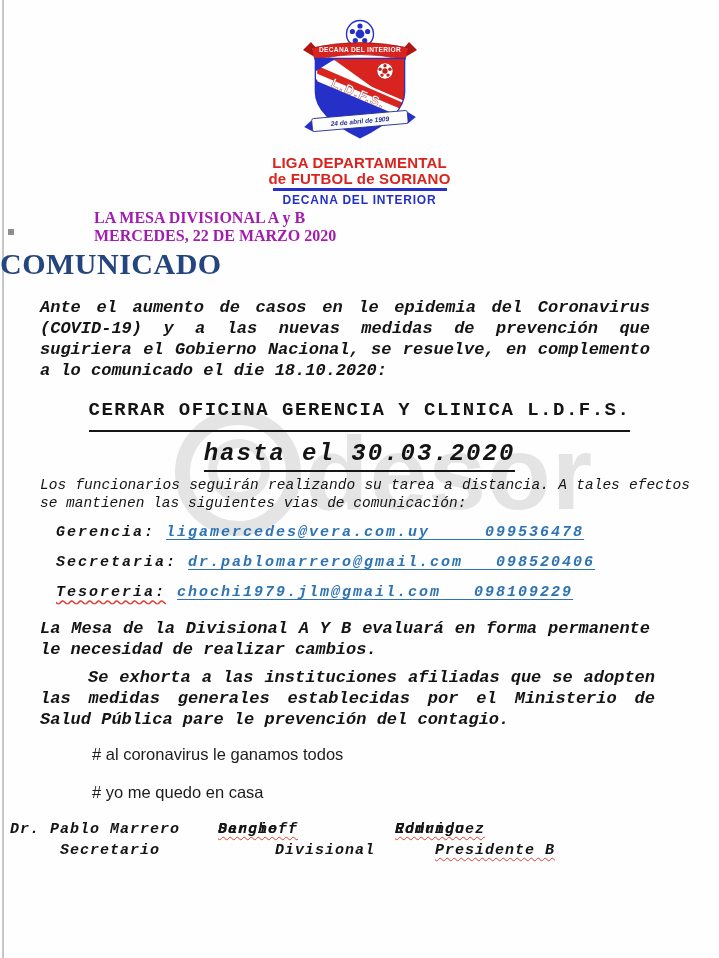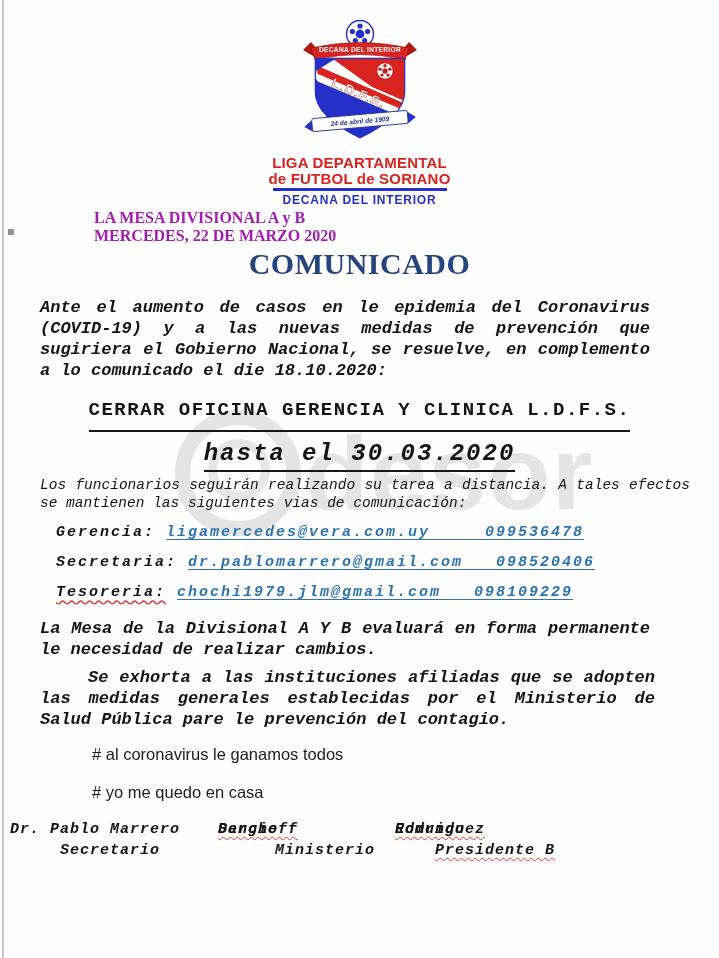--- a/index.html
+++ b/index.html
@@ -47,21 +47,21 @@
     font-size:12px;color:#2430c8;line-height:14px;letter-spacing:0.8px;
   }
   
   .dateline{
     display:flex;justify-content:space-between;
     padding:2px 124px 0 94px;
     font-family:"Liberation Serif", serif;font-weight:700;
     font-size:16px;line-height:18px;color:#a21caf;flex-direction:column;
   }
   .title{
-    margin:2px 0 0 0;text-align:center;
+    margin:2px 0 0 0;text-align:left;
     font-family:"Liberation Serif", serif;font-weight:700;
     font-size:30px;line-height:34px;color:#24457e;letter-spacing:0.5px;
   }
   
   .para{
     font-style:italic;font-weight:700;
     font-size:17px;line-height:21px;
     margin:0 0 0 40px;text-align:justify;
   }
   .p1{margin-top:16px;width:610px;}
@@ -238,19 +238,19 @@
             <span>Sergio </span>
             <span class="sq">Dancheff</span>
           </span>
         <span style="left:395px">
             <span>Edmundo </span>
             <span class="sq">Rodriguez</span>
           </span>
       </div>
       <div class="sig-row roles">
         <span style="left:60px">Secretario</span>
-        <span style="left:275px">Ministerio</span>
+        <span style="left:275px">Divisional</span>
         <span style="left:435px" class="sq">Presidente B</span>
       </div>
     </div>
 
   </div>
 </div>
 
 </body></html>

